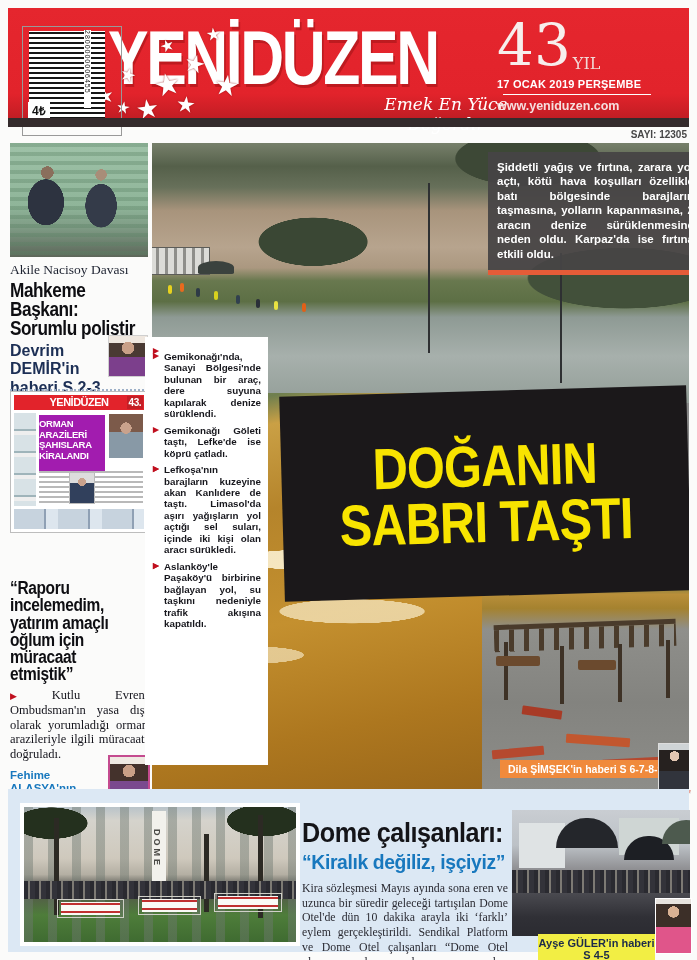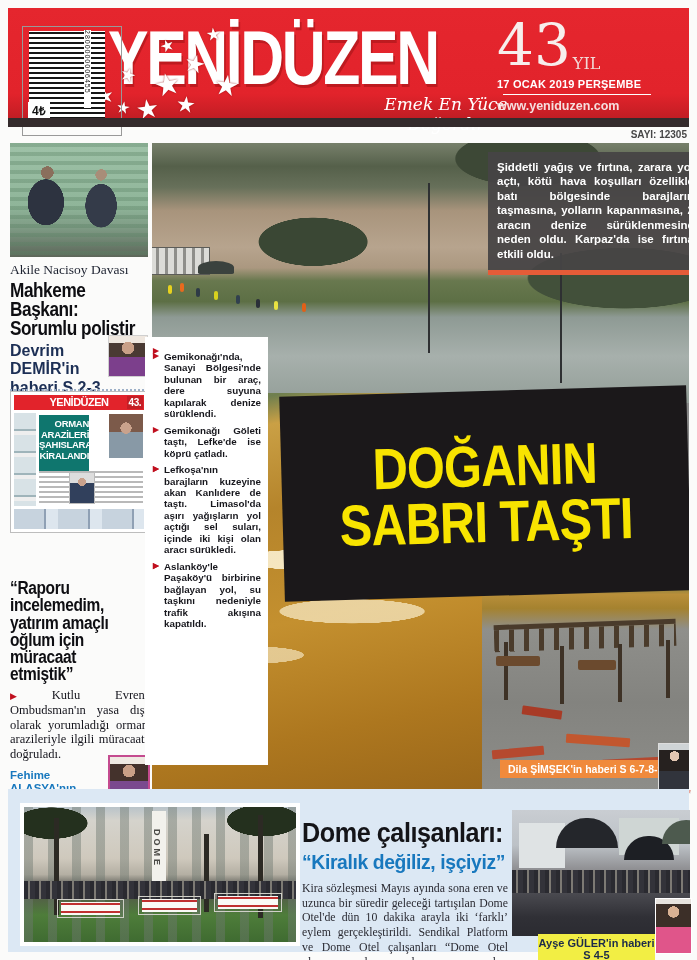--- a/index.html
+++ b/index.html
@@ -49,22 +49,22 @@
        linear-gradient(180deg,#efe7df 0 18%,#4a3a33 18% 52%,#7c3f8c 52% 100%);}
   .dotted{border:none;border-top:2px dotted #9db0c8;}
   .dot1{left:0;top:238px;width:138px;}
   
   .mini{left:0;top:248px;width:136px;height:140px;background:#fff;border:1px solid #bdbdbd;}
   .mini-mast{position:absolute;left:3px;top:3px;right:3px;height:15px;background:#e2232b;color:#fff;
              font-weight:900;font-size:11px;line-height:15px;text-align:center;letter-spacing:-.5px;}
   .mini-43{position:absolute;right:1px;top:1px;font-size:10px;font-weight:bold;color:#fff;background:#c41e25;padding:0 2px;line-height:13px;}
   .mini-strip{position:absolute;left:3px;top:21px;width:22px;bottom:26px;
       background:repeating-linear-gradient(180deg,#d8e2e6 0 16px,#9fb4ba 16px 18px,#eee 18px 22px);}
-  .mini-hl{position:absolute;left:28px;top:23px;width:50px;height:52px;background:#0f766e;color:#fff;
-           font-weight:900;font-size:9.5px;line-height:1.12;text-align:right;padding-top:4px;letter-spacing:-.3px;}
+  .mini-hl{position:absolute;left:28px;top:23px;width:66px;height:52px;background:#a21caf;color:#fff;
+           font-weight:900;font-size:9.5px;line-height:1.12;text-align:left;padding-top:4px;letter-spacing:-.3px;}
   .mini-pt-r{position:absolute;right:4px;top:22px;width:34px;height:44px;
       background:radial-gradient(circle 8px at 50% 32%,#caa28c 0 70%,transparent 71%),linear-gradient(180deg,#7c5a4a 0 40%,#8899a6 40% 100%);}
   .mini-txt{position:absolute;left:28px;top:79px;right:4px;height:34px;
       background:repeating-linear-gradient(180deg,#b9b9b9 0 2px,#fff 2px 5px);}
   .mini-pt-c{position:absolute;left:58px;top:80px;width:24px;height:30px;
       background:radial-gradient(circle 6px at 50% 30%,#caa28c 0 70%,transparent 71%),linear-gradient(180deg,#ddd 0 35%,#31405c 35% 100%);border:1px solid #bbb;}
   .mini-bot{position:absolute;left:3px;bottom:3px;right:3px;height:20px;
       background:repeating-linear-gradient(90deg,#c7d3de 0 30px,#8fa0b4 30px 32px,#dde6ee 32px 44px);}
   .kicker2{left:0;top:396px;width:138px;font-family:"Liberation Serif",serif;font-size:15.5px;color:#1d2230;line-height:1.2;}
   .hl2{left:0;top:437px;width:160px;font-size:18px;font-weight:900;color:#0e0e12;line-height:.96;

